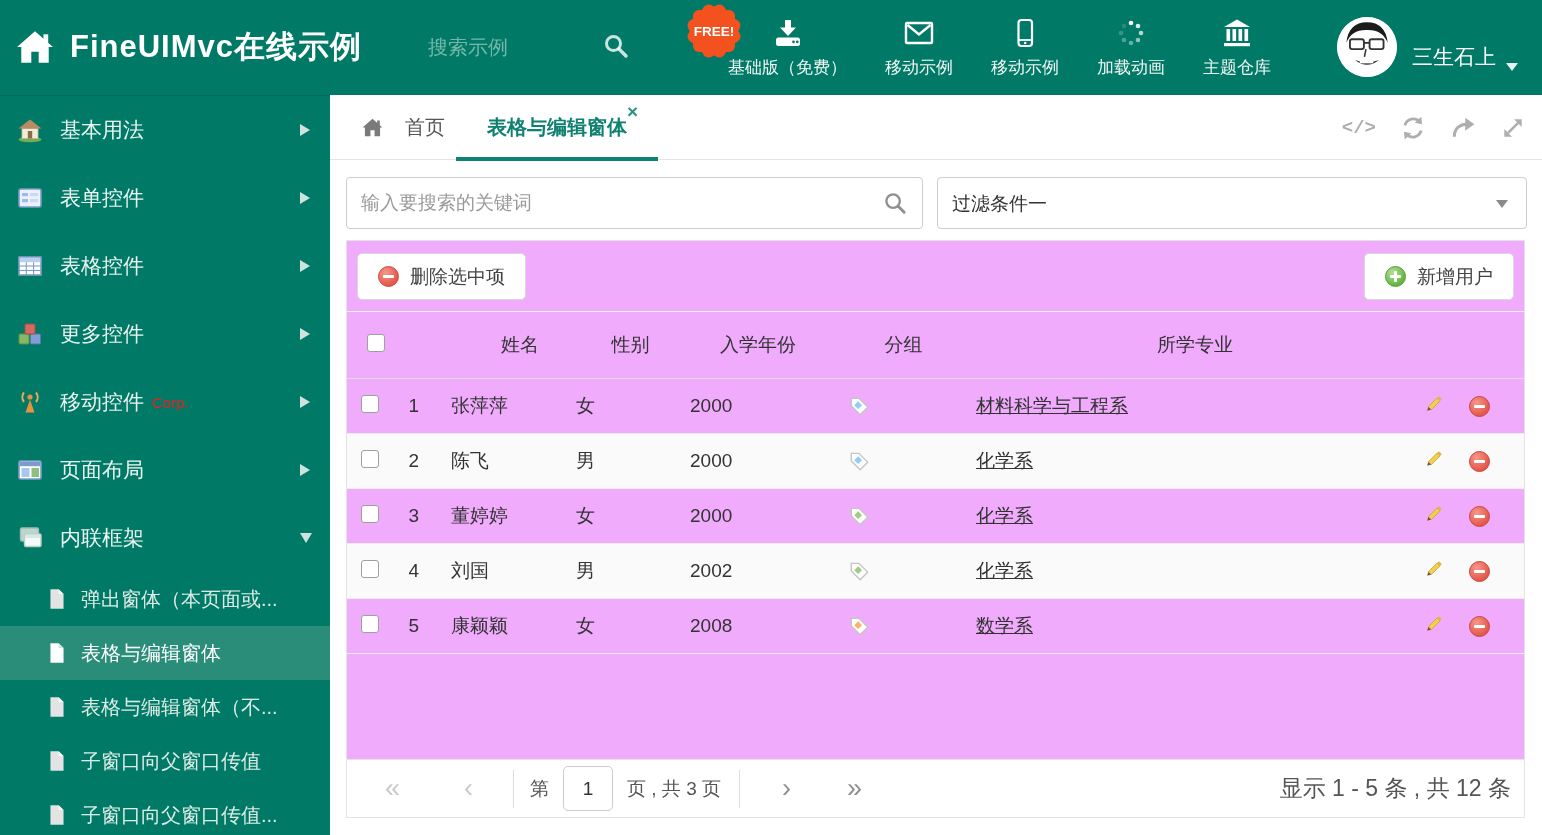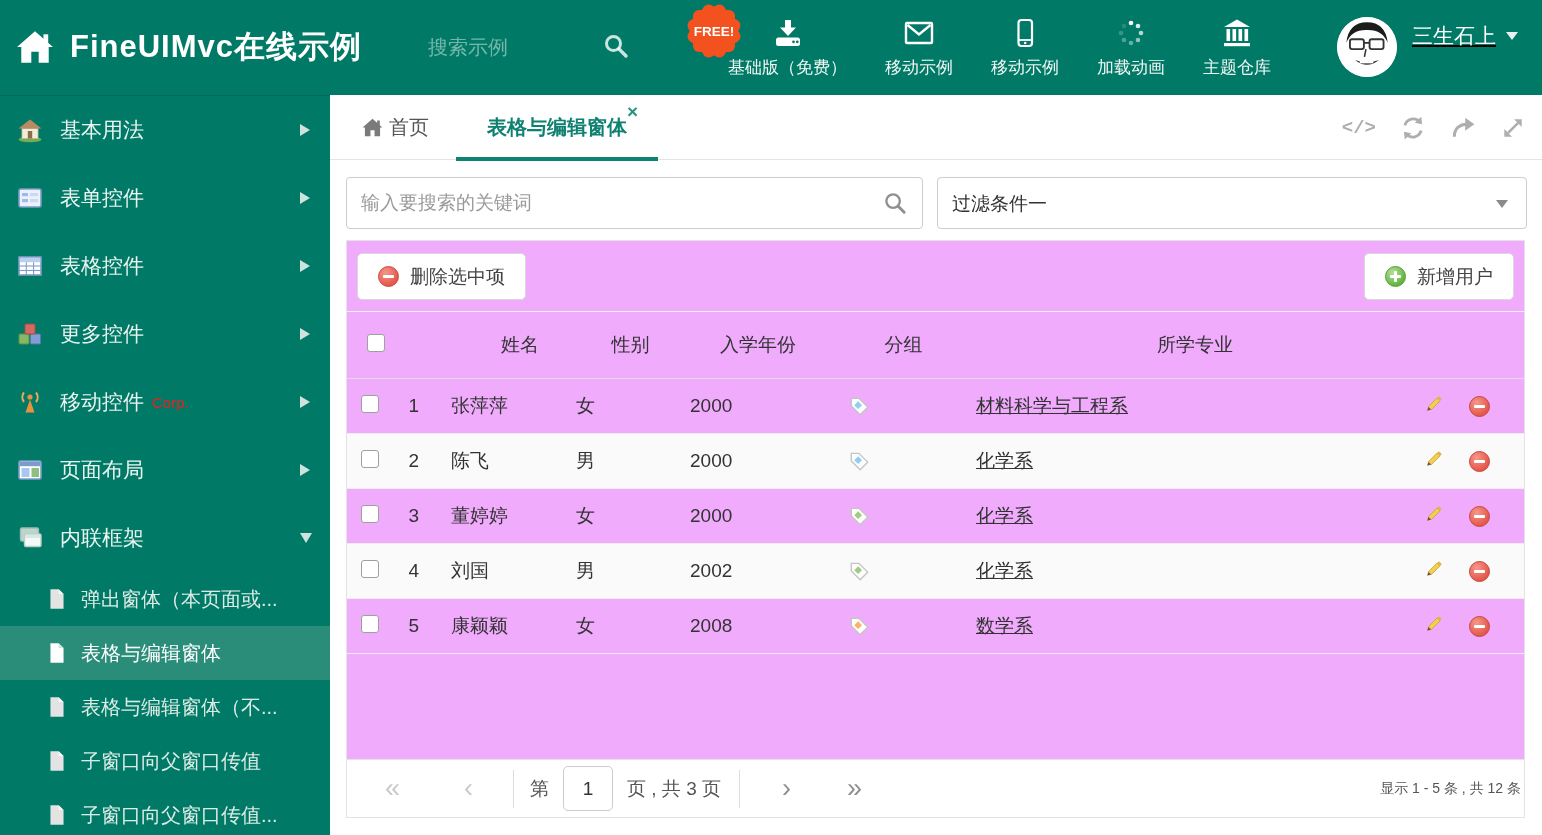--- a/index.html
+++ b/index.html
@@ -17,21 +17,21 @@
   .h-search-ic { position:absolute; left:602px; top:32px; width:28px; height:28px; }
   .free { position:absolute; left:684px; top:1px; width:60px; height:60px; }
   .free i { position:absolute; inset:9px; background:#f3511d; border-radius:6px; }
   .free i.r1{ transform:rotate(30deg);} .free i.r2{ transform:rotate(60deg);}
   .free span { position:absolute; inset:0; display:flex; align-items:center; justify-content:center;
     color:#fff; font-weight:bold; font-size:13.5px; }
   .h-nav { position:absolute; left:728px; top:0; height:95px; display:flex; align-items:center; gap:38px; }
   .h-nav-item { display:flex; flex-direction:column; align-items:center; cursor:pointer; }
   .h-nav-item .lbl { margin-top:7px; font-size:17px; color:#f2f8f6; white-space:nowrap; }
   .avatar { position:absolute; left:1337px; top:17px; width:60px; height:60px; border-radius:50%; overflow:hidden; background:#fff; }
-  .h-user { position:absolute; left:1412px; top:0; height:71px; display:flex; align-items:center; cursor:pointer;text-decoration:underline; }
+  .h-user { position:absolute; left:1412px; top:0; height:71px; display:flex; align-items:flex-end; cursor:pointer; }
   .h-user .name { font-size:21px; color:#fff; }
   .caret-dn-w { width:0; height:0; border-top:8px solid #e8f2ef; border-left:6px solid transparent; border-right:6px solid transparent; margin-left:10px; }
 
   
   .sidebar { position:absolute; left:0; top:95px; width:330px; height:740px; background:#007a66; border-top:1px solid rgba(0,0,0,0.12); }
   .s-item { height:68px; display:flex; align-items:center; padding-left:17px; cursor:pointer; }
   .s-item .sic { width:26px; height:26px; flex:0 0 26px; }
   .s-item .slb { margin-left:17px; font-size:21px; color:#eaf4f1; white-space:nowrap; }
   .s-badge { margin-left:8px; font-size:15px; color:#f21d1d; }
   .arr-r { width:0; height:0; border-left:10px solid #cfe3de; border-top:6.5px solid transparent; border-bottom:6.5px solid transparent; margin-left:auto; margin-right:20px; }
@@ -41,21 +41,21 @@
   .s-sub .slb { margin-left:15px; font-size:20px; color:#dcebe6; white-space:nowrap; }
   .s-sub.selected { background:#2a8d7a; }
   .s-sub.selected .slb { color:#fff; }
   .s-sub.selected .fic path.pg { fill:#fff; }
 
   
   .main { position:absolute; left:330px; top:95px; width:1212px; height:740px; background:#fff; }
 
   
   .tabbar { position:absolute; left:0; top:0; width:1212px; height:65px; border-bottom:1px solid #e4e4e4; }
-  .tab-home { position:absolute; left:32px; top:0; height:65px; display:flex; align-items:center; gap:6px; cursor:pointer; }
+  .tab-home { position:absolute; left:32px; top:0; height:65px; display:flex; align-items:center; gap:22px; cursor:pointer; }
   .tab-home .t { font-size:20px; color:#555; }
   .tab-active { position:absolute; left:126px; top:0; width:202px; height:65px; display:flex; align-items:center; justify-content:center; cursor:pointer; }
   .tab-active .t { font-size:20px; font-weight:bold; color:#0e8171; }
   .tab-active::after { content:""; position:absolute; left:0; bottom:-1px; width:100%; height:4px; background:#0e8171; }
   .tab-close { position:absolute; right:20px; top:7px; font-size:19px; font-weight:bold; color:#2a9480; line-height:1; cursor:pointer; }
   .tools { position:absolute; right:16px; top:0; height:65px; display:flex; align-items:center; gap:24px; }
   .tools .ticon { cursor:pointer; }
   .code-txt { font-family:"Liberation Mono", monospace; font-size:19px; font-weight:bold; color:#aeaeae; }
 
   
@@ -107,21 +107,21 @@
   .pg-dis { color:#c9c9c9; }
   .pg-en { color:#8f8f8f; }
   .pg-first { margin-left:38px; } .pg-prev { margin-left:64px; }
   .pg-sep { width:1px; height:38px; background:#ddd; margin-left:40px; }
   .pg-word { font-size:19px; color:#555; margin-left:16px; }
   .pg-input { margin-left:14px; width:50px; height:45px; border:1px solid #ccc; border-radius:5px; text-align:center; font-size:19px; color:#333;
     font-family:"Liberation Sans",sans-serif; outline:none; }
   .pg-suffix { font-size:19px; color:#555; margin-left:14px; }
   .pg-sep2 { width:1px; height:38px; background:#ddd; margin-left:18px; }
   .pg-next { margin-left:42px; } .pg-last { margin-left:56px; }
-  .pg-summary { margin-left:auto; margin-right:3px; font-size:14px; color:#555; }
+  .pg-summary { margin-left:auto; margin-right:13px; font-size:23px; color:#555; }
 </style>
 </head>
 <body>
 
 <div class="stage">
 
   <div class="header">
     <svg class="h-home" viewBox="0 0 36 36">
       <rect x="26" y="6" width="4.5" height="8" fill="#fff"></rect>
       <polygon points="18,3 35,18 31,18 31,33 21.5,33 21.5,22.5 14.5,22.5 14.5,33 5,33 5,18 1,18" fill="#fff"></polygon>

